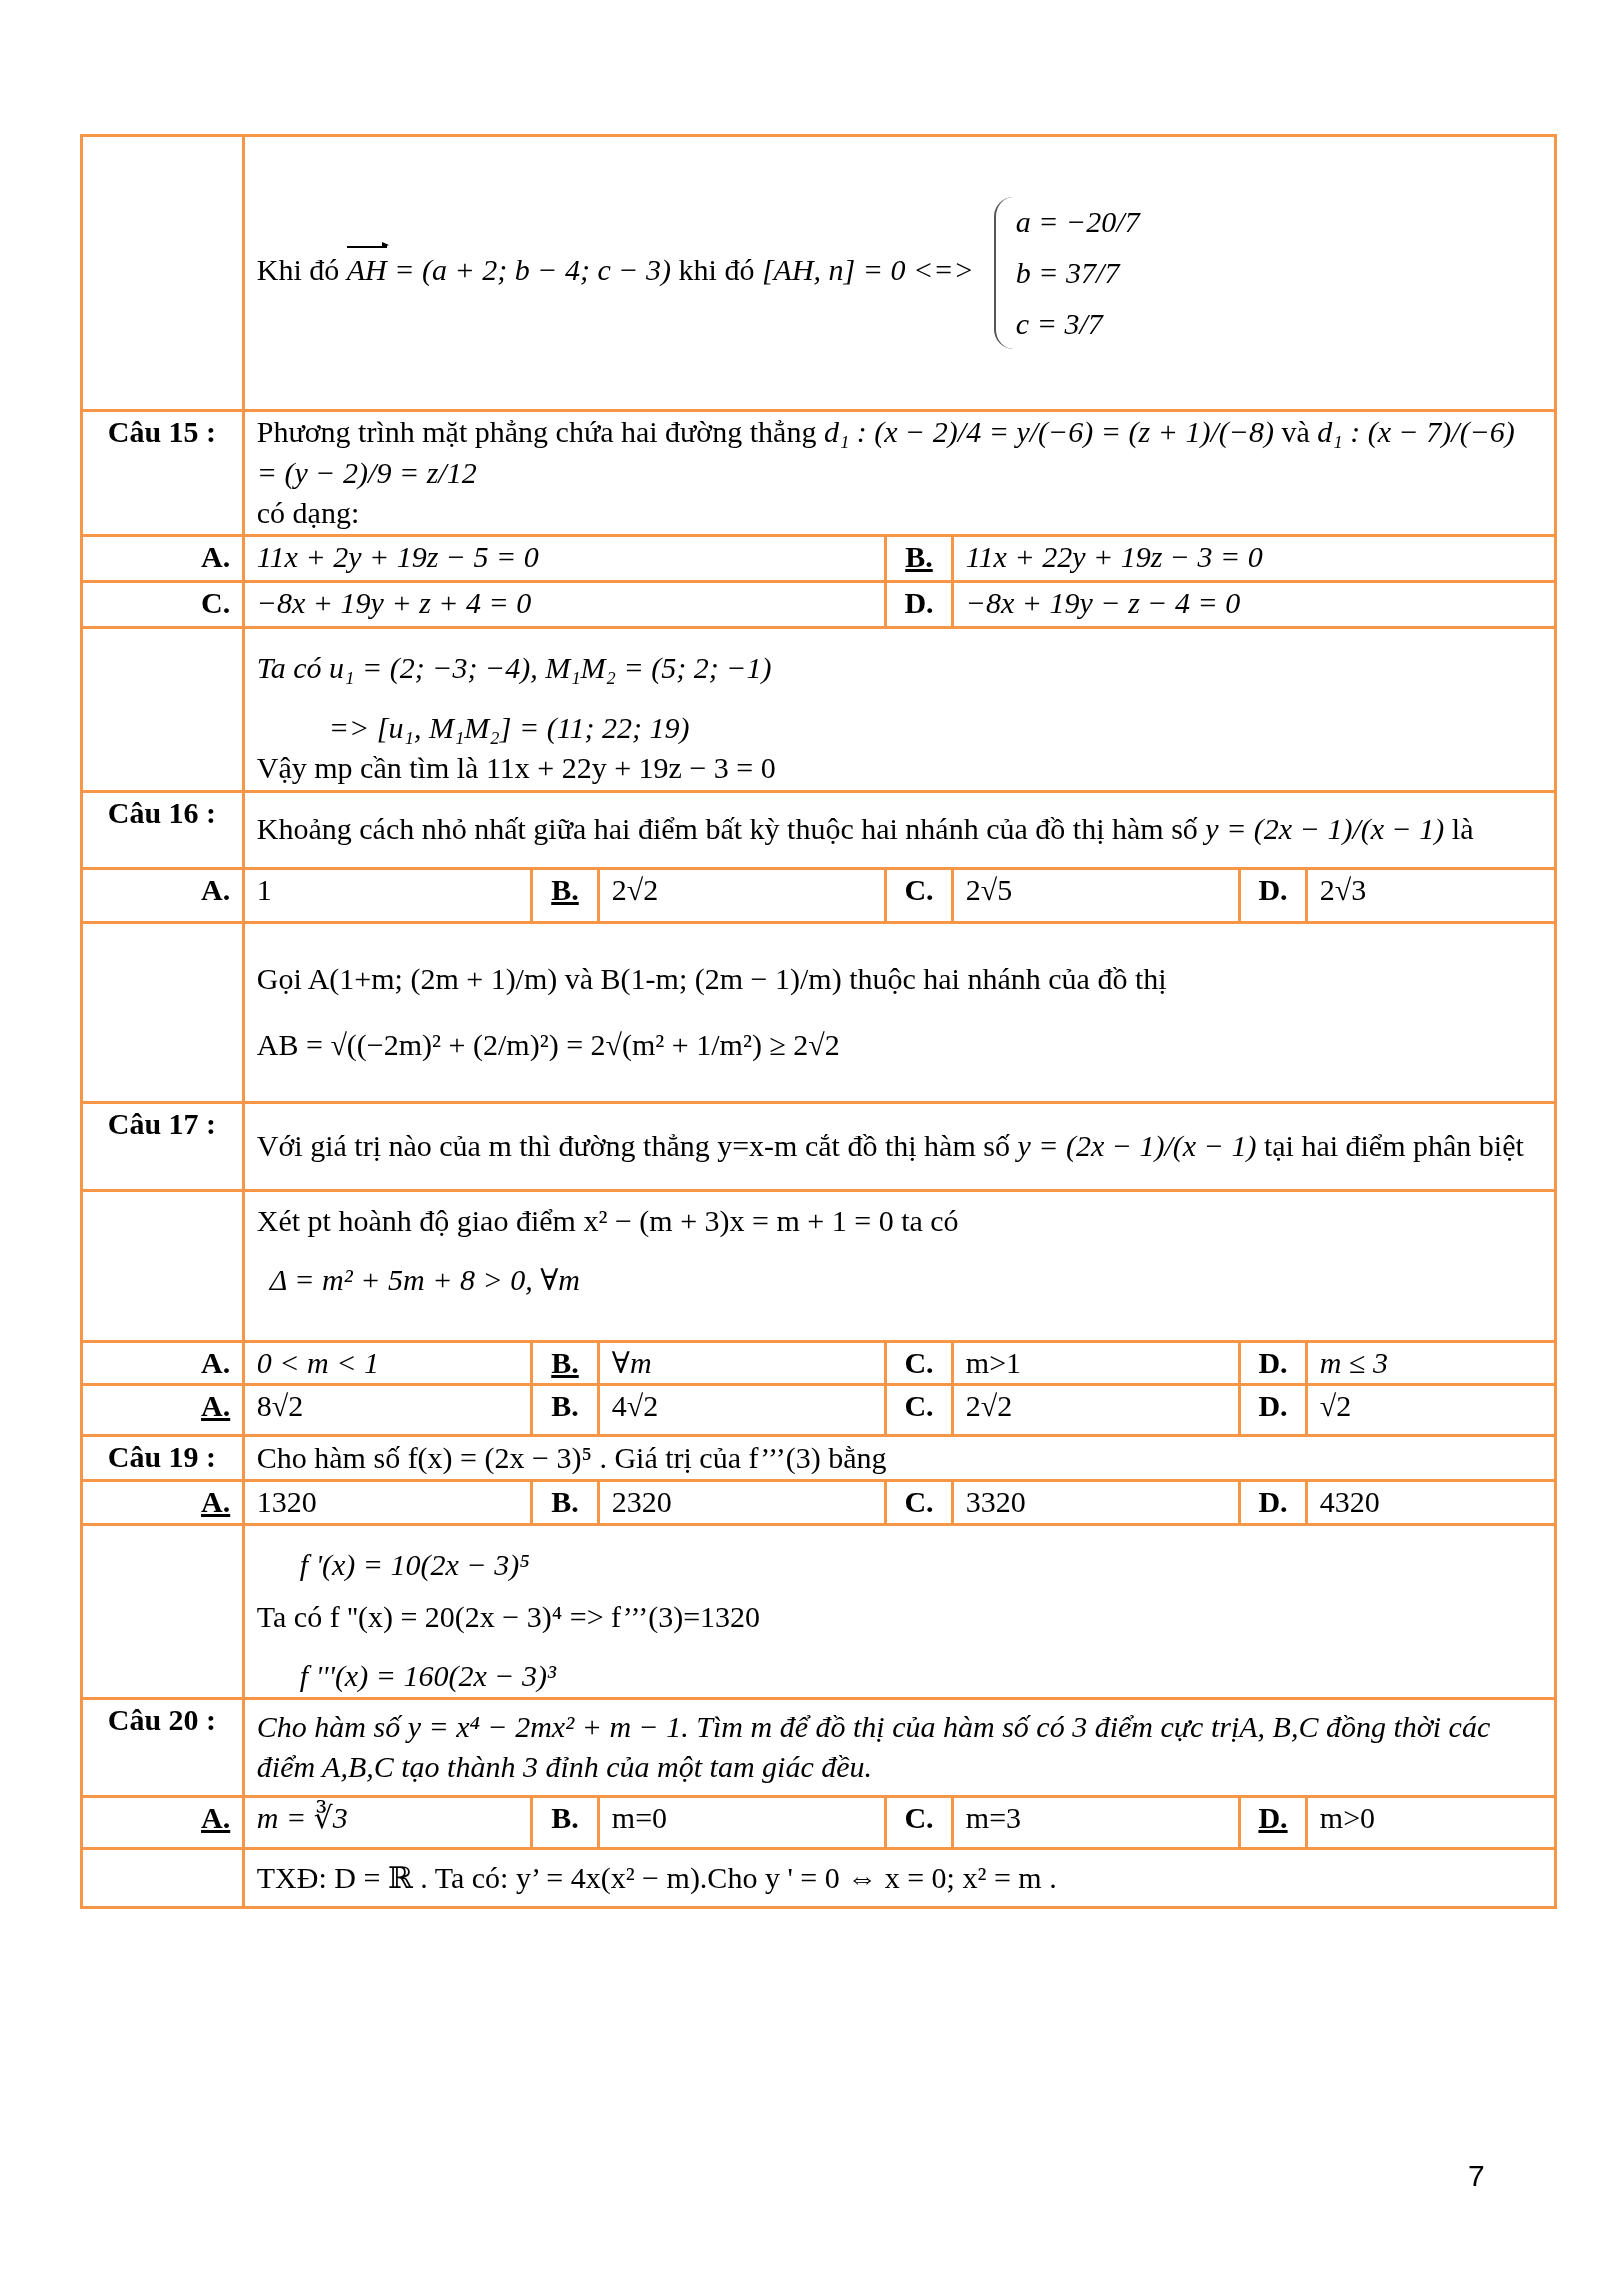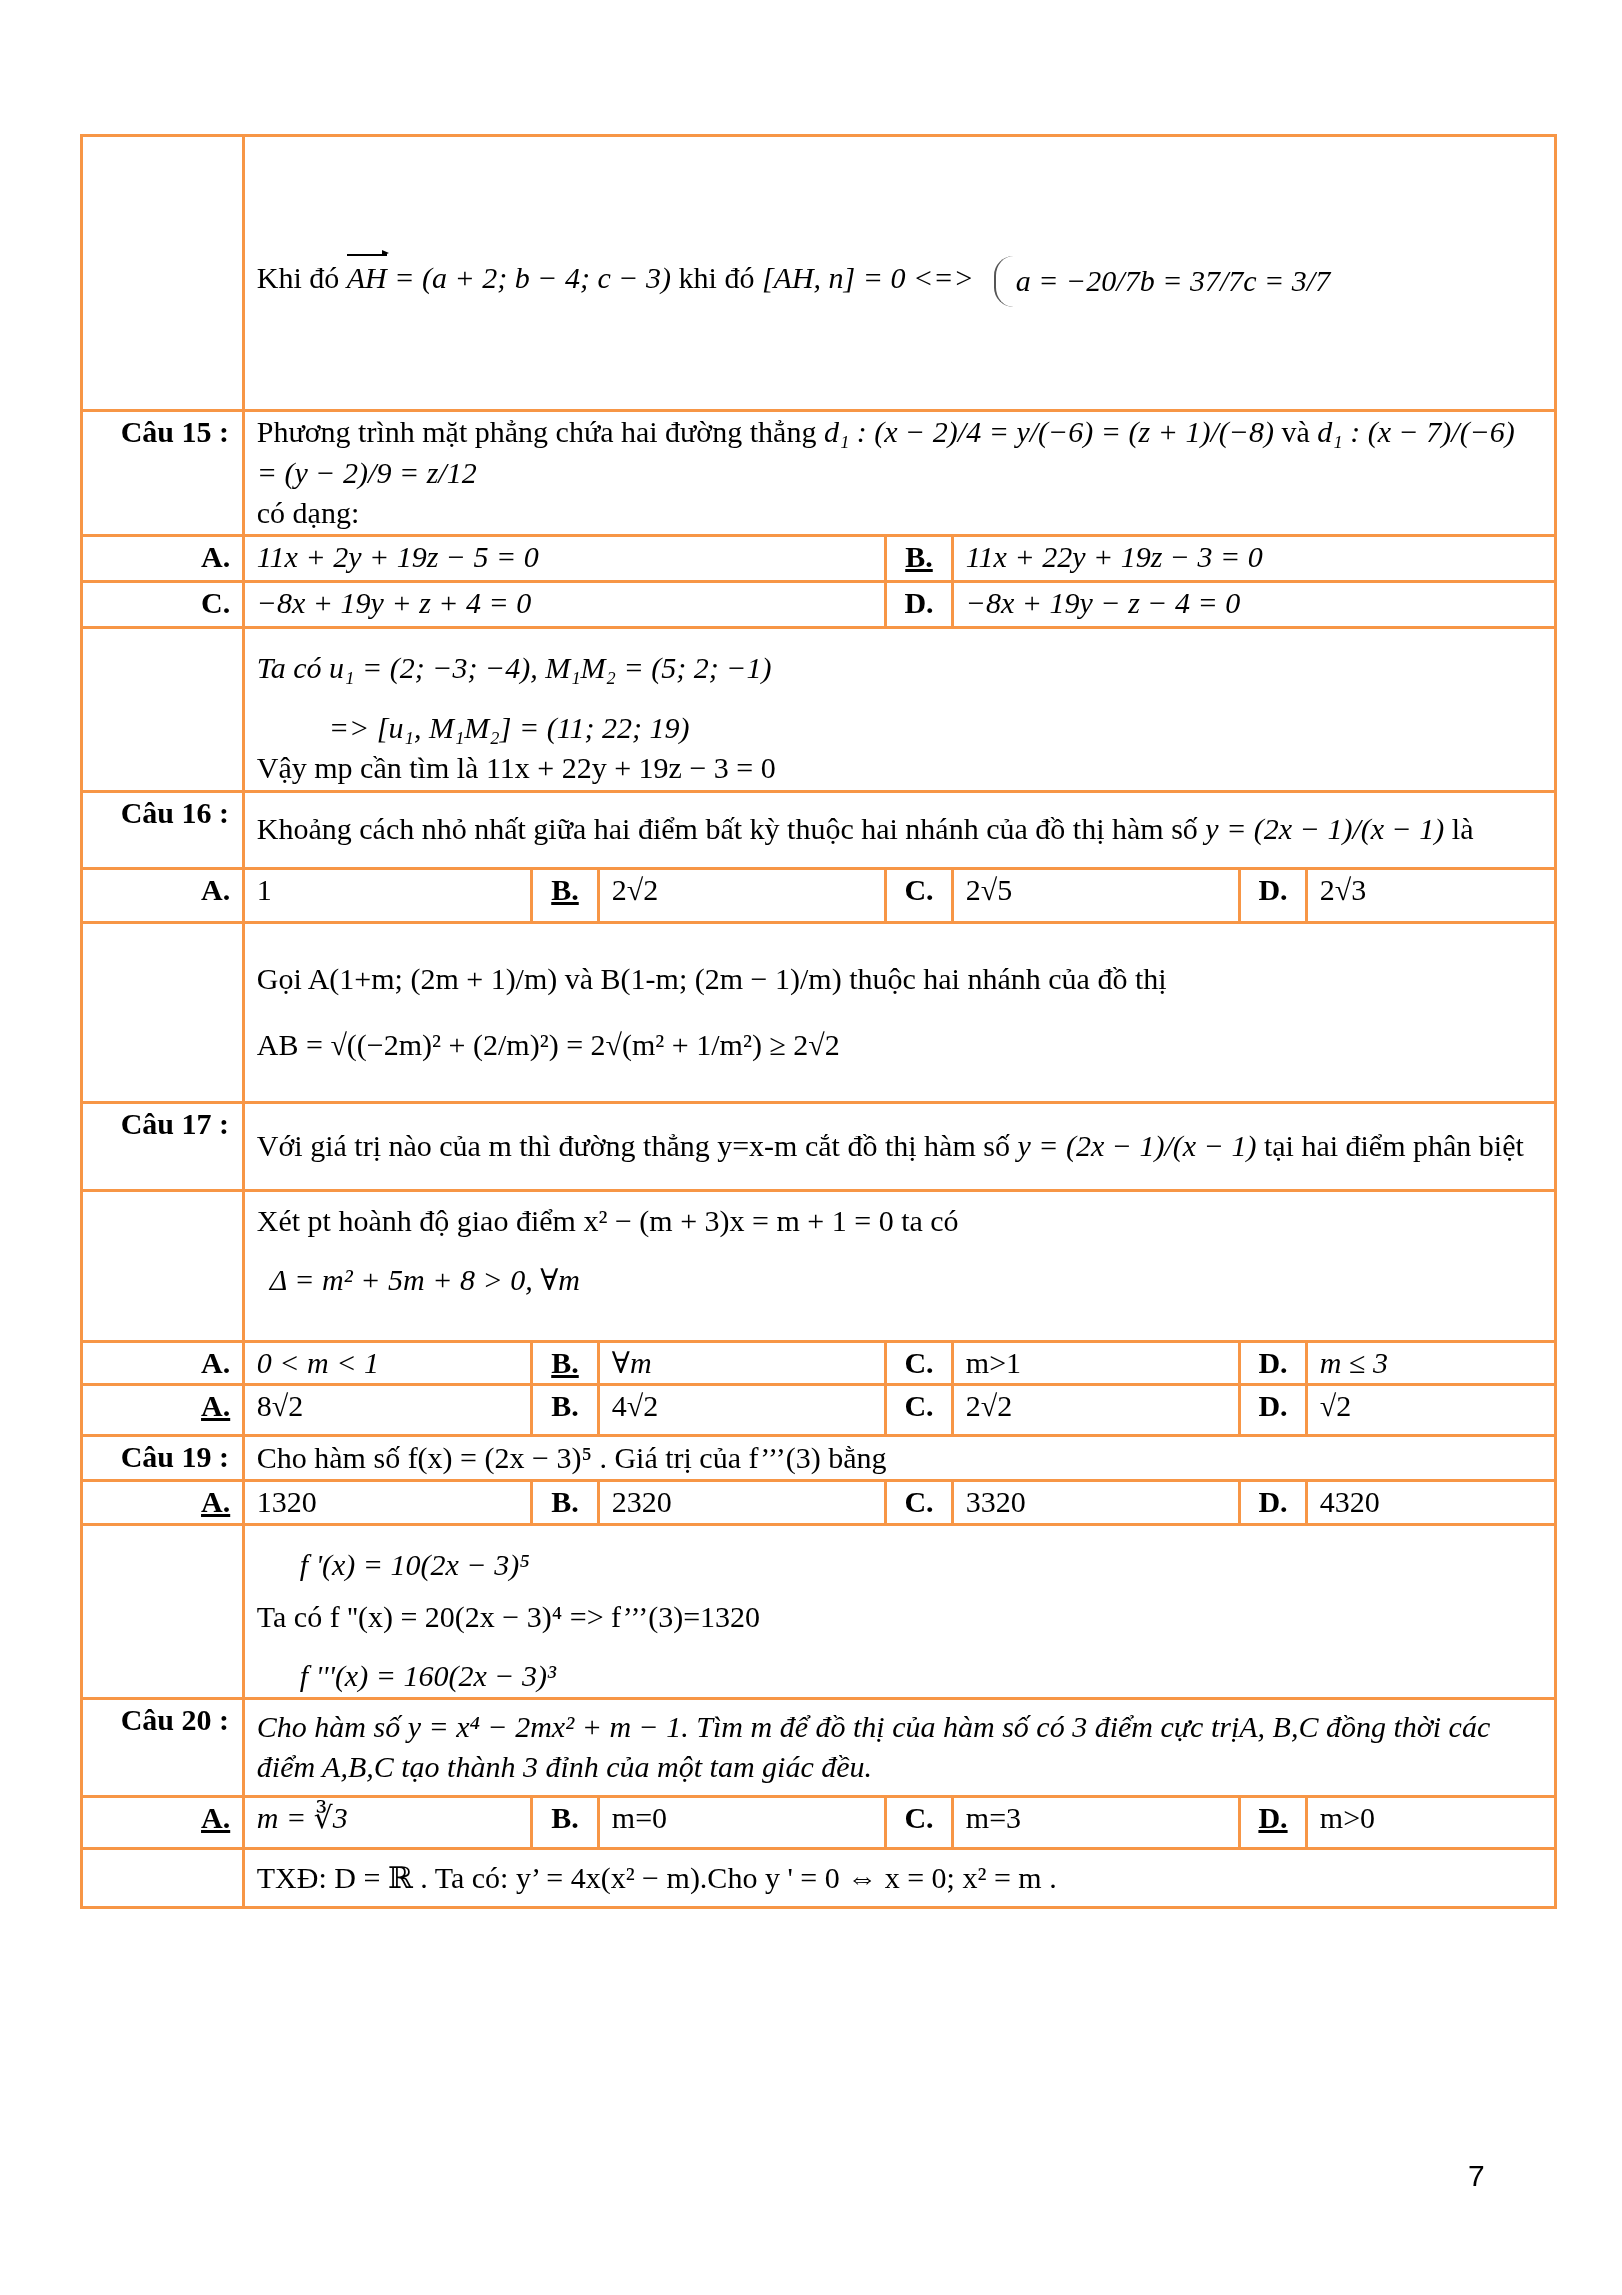--- a/index.html
+++ b/index.html
@@ -1,25 +1,25 @@
 <!DOCTYPE html>
 <html style="font-size:10.5px"><head>
 <meta charset="utf-8">
 <style>
   html,body{margin:0;padding:0;background:#fff;}
   body{width:1623px;height:2295px;position:relative;font-family:"Liberation Serif","DejaVu Serif",serif;color:#000;}
   .page{position:absolute;left:0;top:0;width:1623px;height:2295px;}
   table.q{position:absolute;left:80px;top:134px;width:1472px;border-collapse:collapse;table-layout:fixed;}
   table.q td{border:3.3px solid #f79646;vertical-align:top;padding:0 11.8px;font-size:30px;line-height:1.35;}
-  td.lbl{width:140px;text-align:right;font-weight:bold;padding-right:13px !important;}
+  td.lbl{width:140px;text-align:center;font-weight:bold;padding-right:13px !important;}
   td.key{text-align:right;font-weight:bold;}
   td.keyc{text-align:center;font-weight:bold;width:42px;padding:0 !important;}
   .ul{text-decoration:underline;}
   .math{font-style:italic;margin-top:19px;}
-  .sys{display:inline-flex;border-left:2px solid #555;border-radius:19.6px 0 0 19.6px;padding-left:19.6px;vertical-align:middle;margin-left:13px;justify-content:flex-end;}
+  .sys{display:inline-flex;flex-direction:column;border-left:2px solid #555;border-radius:19.6px 0 0 19.6px;padding-left:19.6px;vertical-align:middle;margin-left:13px;justify-content:flex-end;}
   .sys div{margin:5.2px 0;}
   .vec{position:relative;display:inline-block;}
   .vec::before{content:"";position:absolute;left:0;right:0;top:-3.9px;border-top:2px solid #000;}
   .vec::after{content:"";position:absolute;right:-2.6px;top:-7.9px;border-left:7.9px solid #000;border-top:3.9px solid transparent;border-bottom:3.9px solid transparent;}
   .indent{padding-left:72px;}
   .center{text-align:left;}
   .pagenum{position:absolute;left:1468px;top:2159px;font-size:30px;font-family:"Liberation Sans",sans-serif;}
 </style>
 </head>
 <body>

